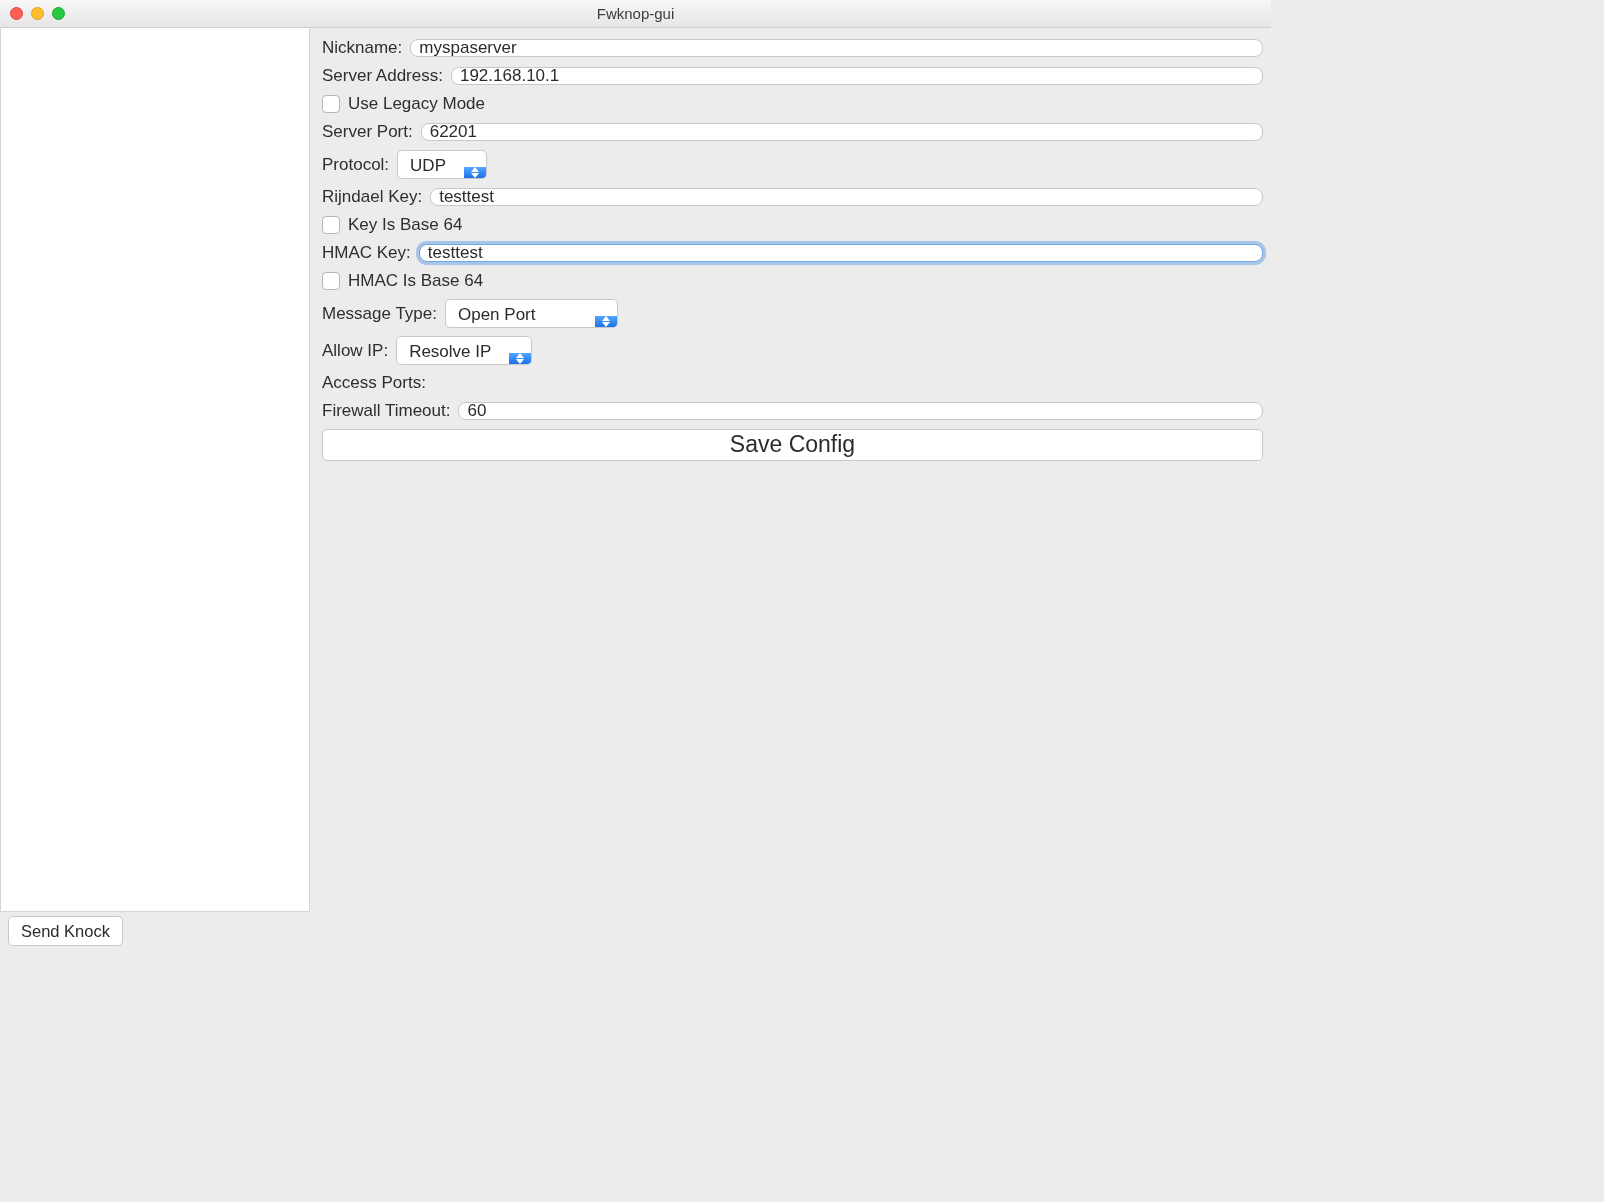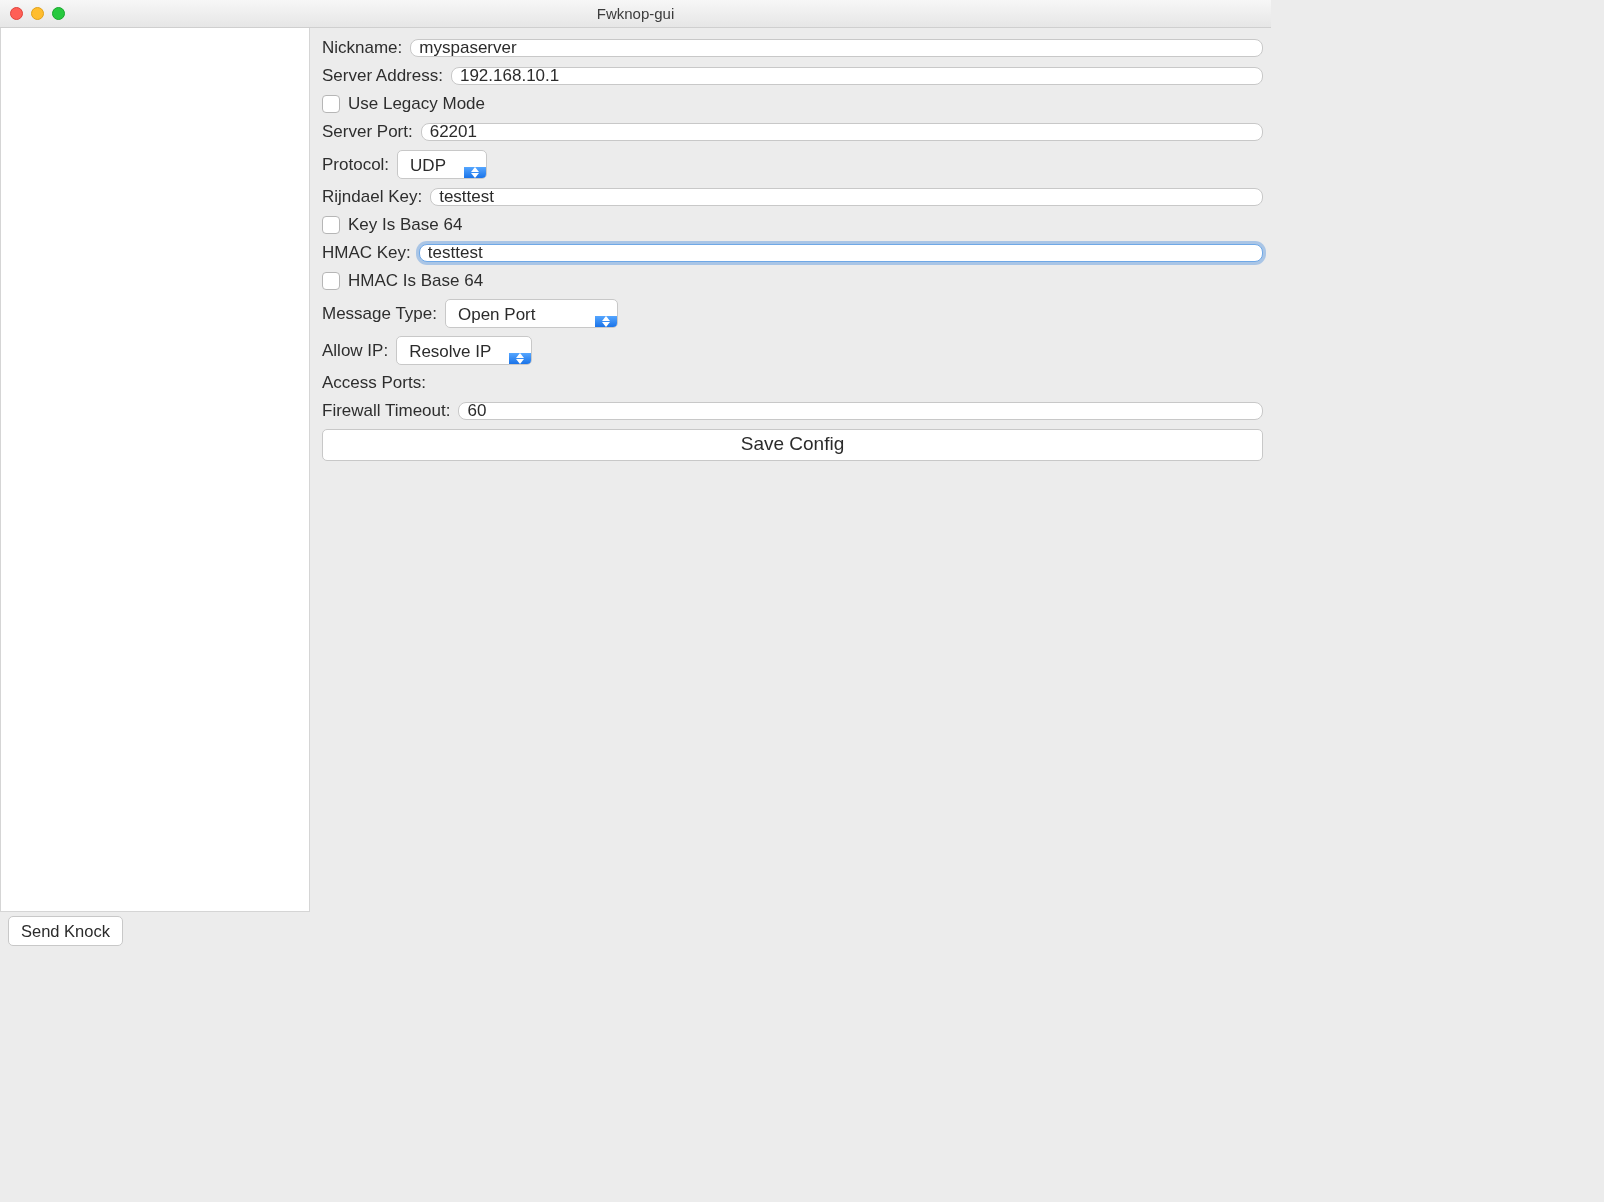--- a/index.html
+++ b/index.html
@@ -110,21 +110,21 @@
     border-right:4px solid transparent;
   }
   .mac-select .sel-arrows .up { border-bottom:5px solid #fff;}
   .mac-select .sel-arrows .down { border-top:5px solid #fff;}
   .save-btn {
     width:100%;
     height:32px;
     background:#fff;
     border:1px solid #c8c8c8;
     border-radius:5px;
-    font-size:19px;
+    font-size:23px;
     color:#2b2b2b;
     text-align:center;
     line-height:28px;
     margin-top:2px;
   }
   .footer {
     position:absolute;
     bottom:0; left:0; right:8px;
     height:42px;
     padding: 4px 8px 8px 8px;

